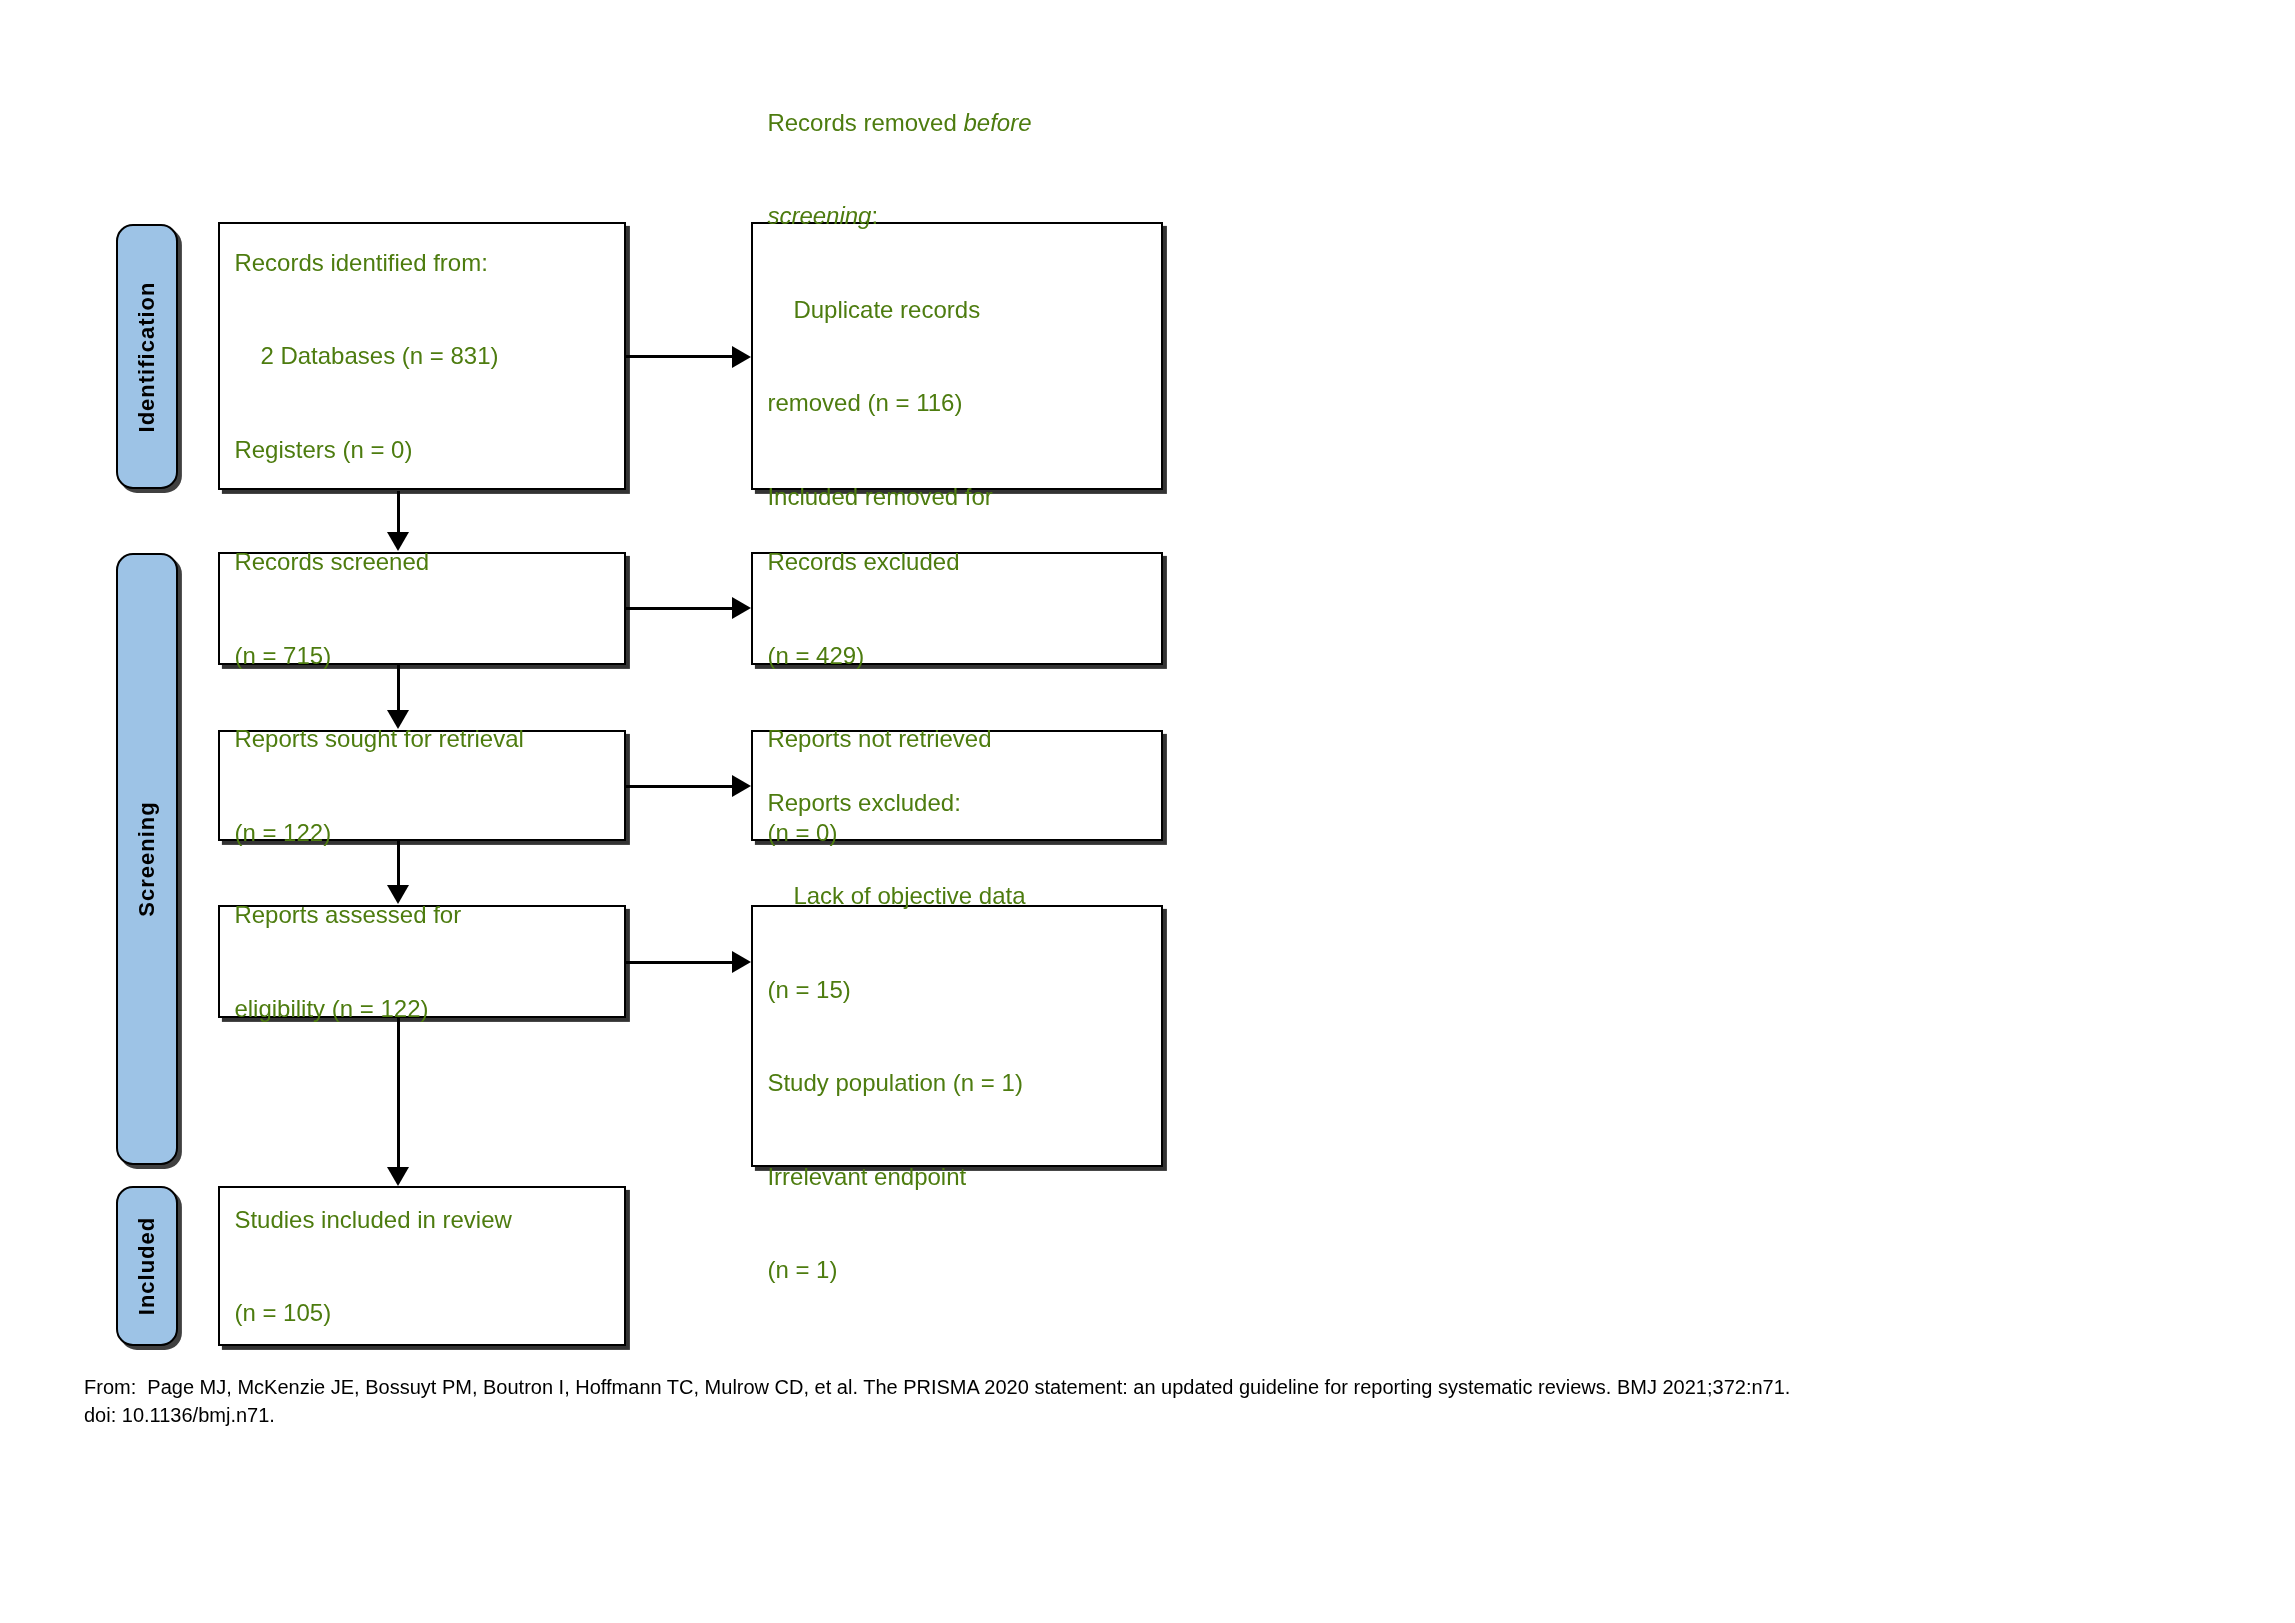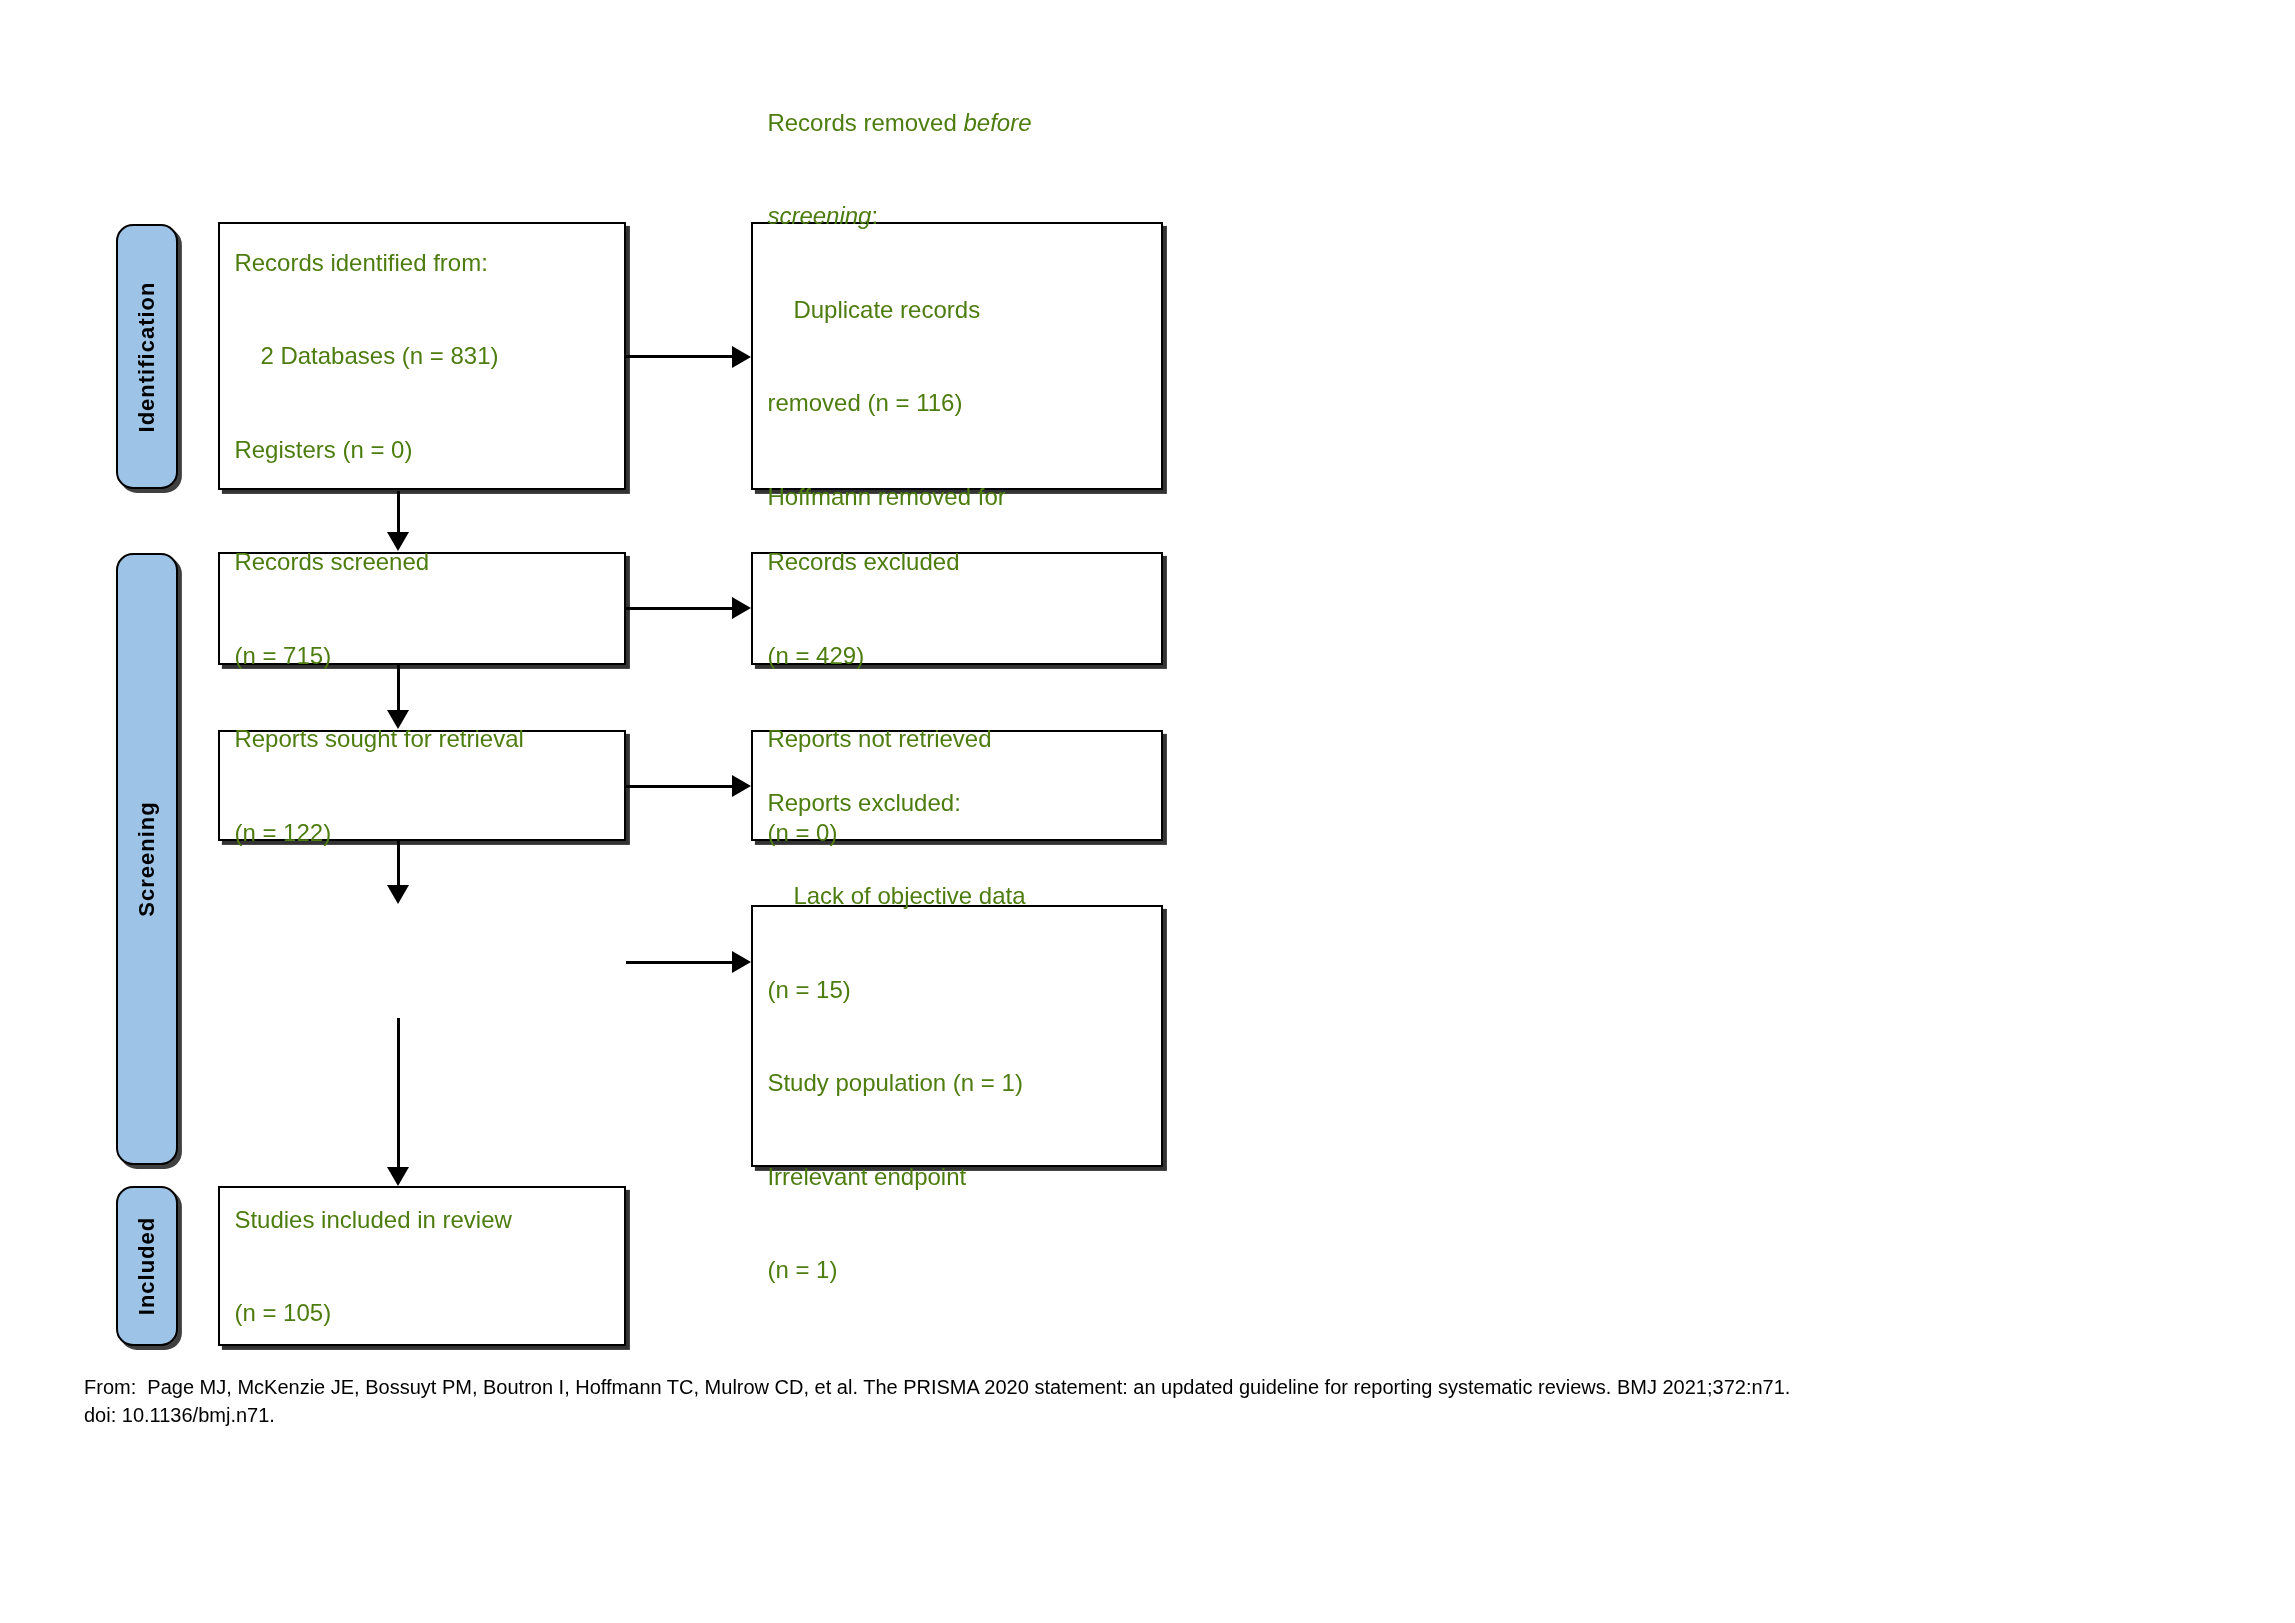--- a/index.html
+++ b/index.html
@@ -185,21 +185,21 @@
       <div>Registers (n = 0)</div>
     </div>
   </div>
 
   <div class="flow-box" id="box-removed">
     <div class="box-text">
       <div><span>Records removed </span><span class="ital">before</span></div>
       <div><span class="ital">screening</span><span>:</span></div>
       <div><span class="indent"></span><span>Duplicate records</span></div>
       <div>removed (n = 116)</div>
-      <div>Hoffmann removed for</div>
+      <div>Included removed for</div>
       <div>other reasons (n = 0)</div>
     </div>
   </div>
 
   <div class="flow-box" id="box-screened">
     <div class="box-text">
       <div>Records screened</div>
       <div>(n = 715)</div>
     </div>
   </div>
@@ -218,20 +218,26 @@
     </div>
   </div>
 
   <div class="flow-box" id="box-not-retrieved">
     <div class="box-text">
       <div>Reports not retrieved</div>
       <div>(n = 0)</div>
     </div>
   </div>
 
+  <div class="flow-box" id="box-assessed">
+    <div class="box-text">
+      <div>Reports assessed for</div>
+      <div>eligibility (n = 122)</div>
+    </div>
+  </div>
 
   <div class="flow-box" id="box-excluded-reps">
     <div class="box-text">
       <div>Reports excluded:</div>
       <div><span class="indent"></span><span>Lack of objective data</span></div>
       <div>(n = 15)</div>
       <div>Study population (n = 1)</div>
       <div>Irrelevant endpoint</div>
       <div>(n = 1)</div>
     </div>

